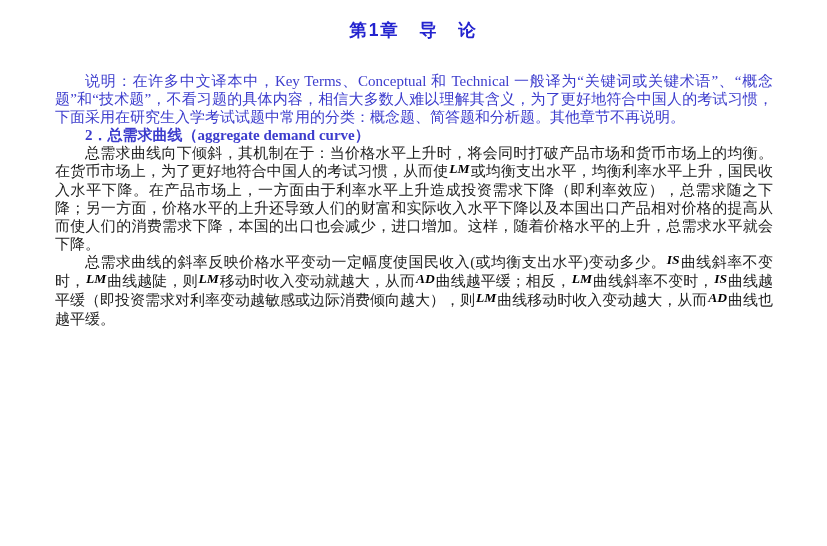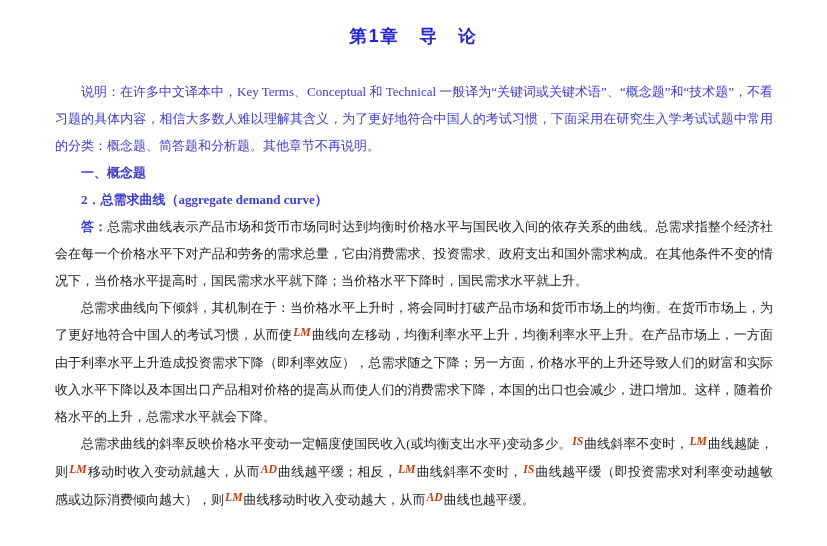--- a/index.html
+++ b/index.html
@@ -13,34 +13,34 @@
     overflow: hidden;
     font-family: "Liberation Serif", "DejaVu Serif", serif;
   }
   .doc-page {
     position: relative;
     width: 827px;
     height: 546px;
     background: #ffffff;
   }
   .doc-title {
-    padding-top: 25px;
+    padding-top: 19px;
     text-align: center;
     font-size: 17.5px;
     line-height: 22px;
     font-weight: bold;
     letter-spacing: 2px;
     color: var(--title-blue, #2323cf);
     font-family: "Liberation Sans", "DejaVu Sans", sans-serif;
   }
   .doc-body {
     margin: 31px 56px 0 55px;
     width: 718px;
-    font-size: 13px;
-    line-height: 27px;
+    font-size: 15px;
+    line-height: 18px;
     text-align: justify;
     color: var(--body-text, #212121);
   }
   .doc-body p {
     margin: 0;
     padding: 0;
     text-indent: 2em;
   }
   .run-plain {
     color: var(--body-text, #212121);
@@ -53,29 +53,27 @@
     font-weight: bold;
   }
   .run-math {
     font-family: "Liberation Serif", "DejaVu Serif", serif;
     font-style: italic;
     font-weight: bold;
     font-size: 0.9em;
     position: relative;
     top: -3px;
     padding: 0 1px;
-    color: #c2410c;
+    color: #000000;
   }
 </style>
 </head>
 <body>
 
 <div class="doc-page">
   <div class="doc-title">第1章　导　论</div>
   <div class="doc-body">
       <p><span class="run-blue">说明：在许多中文译本中，Key Terms、Conceptual 和 Technical 一般译为“关键词或关键术语”、“概念题”和“技术题”，不看习题的具体内容，相信大多数人难以理解其含义，为了更好地符合中国人的考试习惯，下面采用在研究生入学考试试题中常用的分类：概念题、简答题和分析题。其他章节不再说明。</span></p>
-      <p><span class="run-blue-bold">一、概念题</span></p>
       <p><span class="run-blue-bold">2．总需求曲线（aggregate demand curve）</span></p>
-      <p><span class="run-blue-bold">答：</span><span class="run-plain">总需求曲线表示产品市场和货币市场同时达到均衡时价格水平与国民收入间的依存关系的曲线。总需求指整个经济社会在每一个价格水平下对产品和劳务的需求总量，它由消费需求、投资需求、政府支出和国外需求构成。在其他条件不变的情况下，当价格水平提高时，国民需求水平就下降；当价格水平下降时，国民需求水平就上升。</span></p>
-      <p><span class="run-plain">总需求曲线向下倾斜，其机制在于：当价格水平上升时，将会同时打破产品市场和货币市场上的均衡。在货币市场上，为了更好地符合中国人的考试习惯，从而使</span><span class="run-math">LM</span><span class="run-plain">曲线向左移动，均衡利率水平上升，均衡利率水平上升。在产品市场上，一方面由于利率水平上升造成投资需求下降（即利率效应），总需求随之下降；另一方面，价格水平的上升还导致人们的财富和实际收入水平下降以及本国出口产品相对价格的提高从而使人们的消费需求下降，本国的出口也会减少，进口增加。这样，随着价格水平的上升，总需求水平就会下降。</span></p>
+      <p><span class="run-plain">总需求曲线向下倾斜，其机制在于：当价格水平上升时，将会同时打破产品市场和货币市场上的均衡。在货币市场上，为了更好地符合中国人的考试习惯，从而使</span><span class="run-math">LM</span><span class="run-plain">或均衡支出水平，均衡利率水平上升，国民收入水平下降。在产品市场上，一方面由于利率水平上升造成投资需求下降（即利率效应），总需求随之下降；另一方面，价格水平的上升还导致人们的财富和实际收入水平下降以及本国出口产品相对价格的提高从而使人们的消费需求下降，本国的出口也会减少，进口增加。这样，随着价格水平的上升，总需求水平就会下降。</span></p>
       <p><span class="run-plain">总需求曲线的斜率反映价格水平变动一定幅度使国民收入(或均衡支出水平)变动多少。</span><span class="run-math">IS</span><span class="run-plain">曲线斜率不变时，</span><span class="run-math">LM</span><span class="run-plain">曲线越陡，则</span><span class="run-math">LM</span><span class="run-plain">移动时收入变动就越大，从而</span><span class="run-math">AD</span><span class="run-plain">曲线越平缓；相反，</span><span class="run-math">LM</span><span class="run-plain">曲线斜率不变时，</span><span class="run-math">IS</span><span class="run-plain">曲线越平缓（即投资需求对利率变动越敏感或边际消费倾向越大），则</span><span class="run-math">LM</span><span class="run-plain">曲线移动时收入变动越大，从而</span><span class="run-math">AD</span><span class="run-plain">曲线也越平缓。</span></p>
     </div>
 </div>
 
 </body></html>

